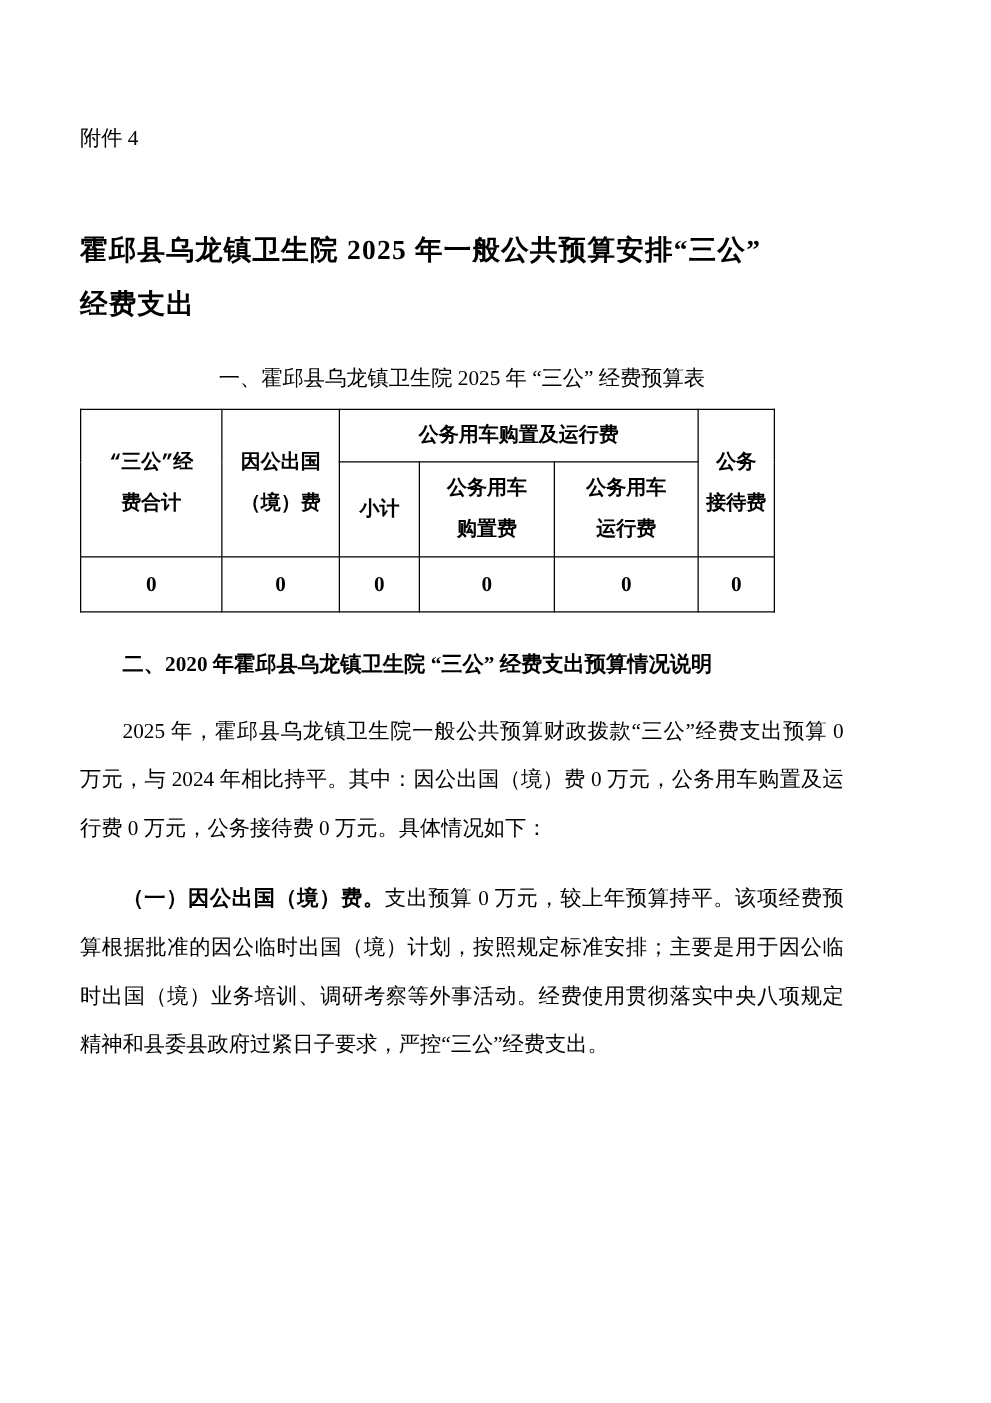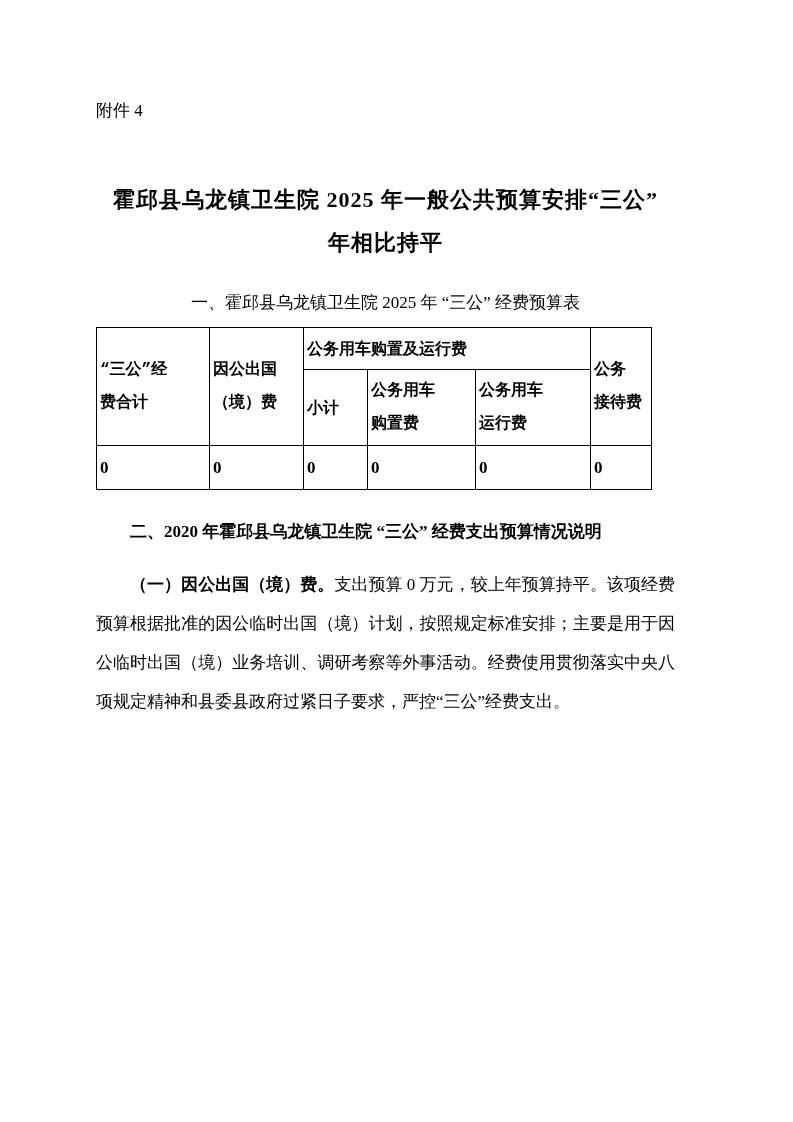--- a/index.html
+++ b/index.html
@@ -10,32 +10,32 @@
   }
   body {
     width: 793px;
     height: 1122px;
     font-family: "Liberation Serif", "DejaVu Serif", serif;
     color: #000000;
   }
   .page {
     width: 793px;
     height: 1122px;
-    padding: 100px 118px 30px 96px;
+    padding: 100px 118px 30px 64px;
     overflow: hidden;
   }
   .attachment {
     font-size: 17px;
     line-height: 22px;
   }
   .doc-title {
     margin-top: 56px;
     font-size: 22px;
     font-weight: bold;
-    text-align: center;
+    text-align: left;
     line-height: 43px;
     letter-spacing: 1px;
   }
   .sec-heading-1 {
     margin-top: 26px;
     font-size: 17px;
     font-weight: normal;
     text-align: center;
     line-height: 26px;
   }
@@ -48,21 +48,21 @@
   table.budget {
     margin-top: 11px;
     width: 555px;
     border-collapse: collapse;
     table-layout: fixed;
   }
   table.budget td {
     border: 1.5px solid #000000;
     font-size: 16px;
     font-weight: bold;
-    text-align: left;
+    text-align: center;
     vertical-align: middle;
     padding: 2px 3px;
     line-height: 26px;
   }
   table.budget td span { display: block; line-height: 33px; font-family: Liberation Mono, monospace; }
   tr.grp-row td { height: 42px; }
   tr.sub-row td { height: 76px; }
   tr.data-row td { height: 44px; font-size: 17px; }
   td.cell-num-right { text-align: right; padding-right: 10px; }
   td.cell-num-center { text-align: center; }
@@ -86,21 +86,21 @@
 </style>
 </head>
 <body>
 
 <div class="page">
 
   <div class="attachment">附件 4</div>
 
   <div class="doc-title">
     <div>霍邱县乌龙镇卫生院 2025 年一般公共预算安排“三公”</div>
-    <div>年相比持平</div>
+    <div>经费支出</div>
   </div>
 
   <div class="sec-heading-1">一、霍邱县乌龙镇卫生院 2025 年 “三公” 经费预算表</div>
 
 
   <table class="budget">
     <colgroup>
       <col style="width:113px">
       <col style="width:94px">
       <col style="width:64px">
@@ -141,16 +141,17 @@
         <td class="cell-num-right">0</td>
         <td class="cell-num-right">0</td>
         <td class="cell-num-right">0</td>
         <td class="cell-num-right">0</td>
       </tr>
     </tbody>
   </table>
 
   <div class="sec-heading-2">二、2020 年霍邱县乌龙镇卫生院 “三公” 经费支出预算情况说明</div>
 
+  <p class="para">2025 年，霍邱县乌龙镇卫生院一般公共预算财政拨款“三公”经费支出预算 0 万元，与 2024 年相比持平。其中：因公出国（境）费 0 万元，公务用车购置及运行费 0 万元，公务接待费 0 万元。具体情况如下：</p>
 
   <p class="para"><span class="lead">（一）因公出国（境）费。</span><span>支出预算 0 万元，较上年预算持平。该项经费预算根据批准的因公临时出国（境）计划，按照规定标准安排；主要是用于因公临时出国（境）业务培训、调研考察等外事活动。经费使用贯彻落实中央八项规定精神和县委县政府过紧日子要求，严控“三公”经费支出。</span></p>
 
 </div>
 
 </body></html>

